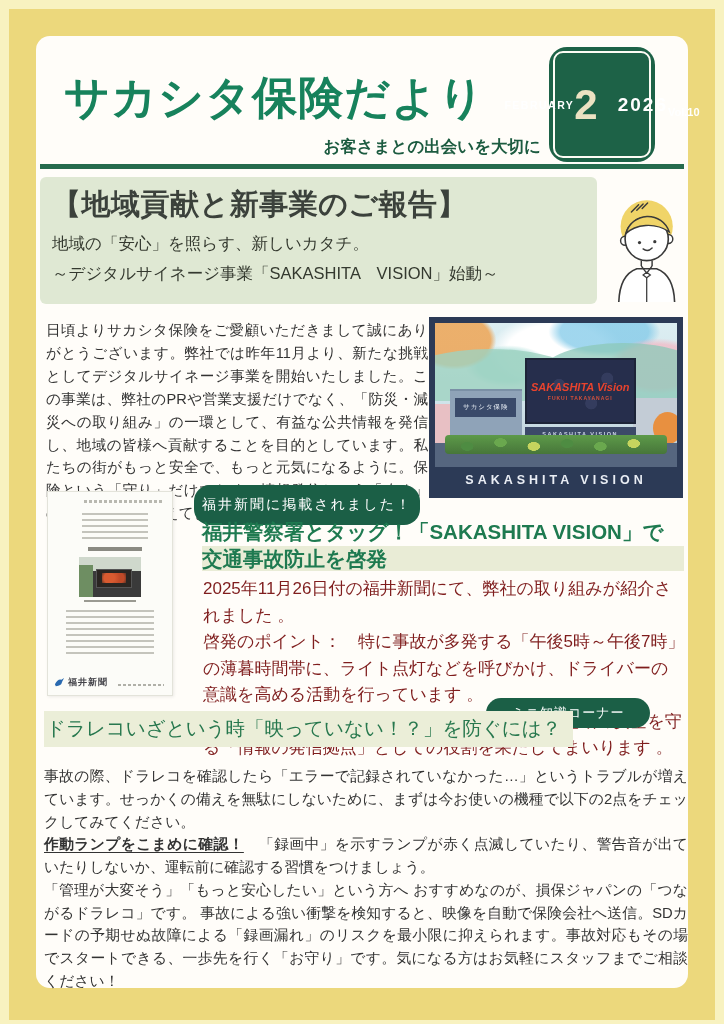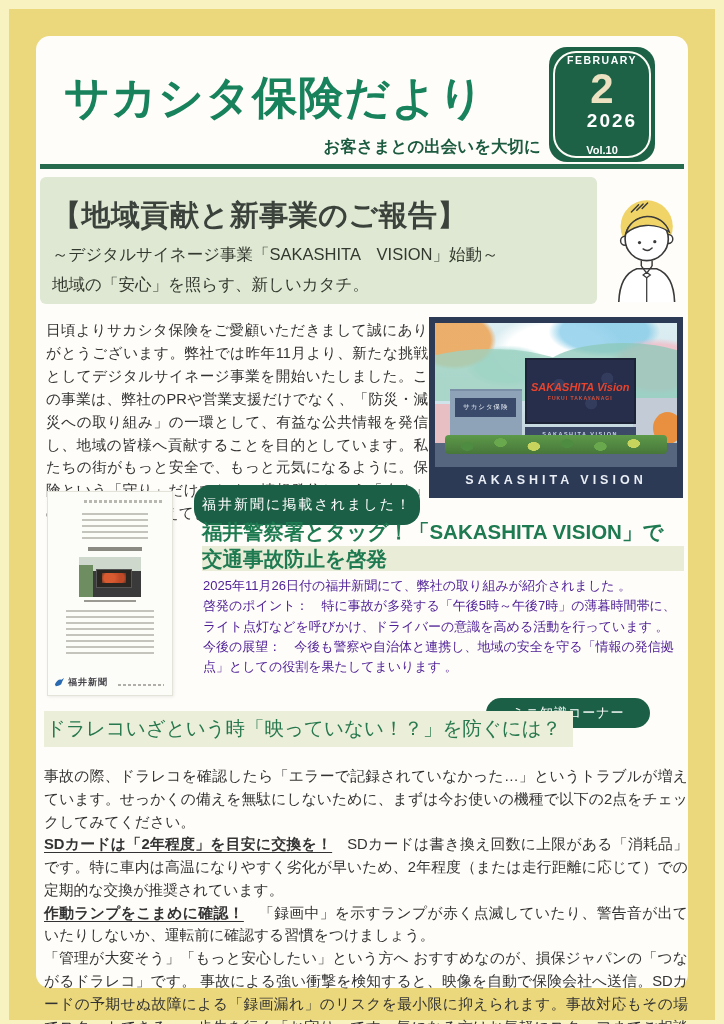--- a/index.html
+++ b/index.html
@@ -9,30 +9,30 @@
   #page{position:absolute;left:36px;top:36px;width:652px;height:952px;background:#fffdf9;border-radius:14px;}
 
   
   .main-title{position:absolute;left:28px;top:32px;width:470px;font-size:45px;font-weight:bold;
     color:#17825c;letter-spacing:1px;white-space:nowrap;}
   .tagline{position:absolute;left:190px;top:100px;width:315px;text-align:right;font-size:16.5px;
     font-weight:bold;color:#1c5b40;}
   .divider{position:absolute;left:4px;top:128px;width:644px;height:5px;background:#266b4e;}
   .cal-badge{position:absolute;left:513px;top:11px;width:106px;height:115px;background:#1d6247;
     border-radius:18px;padding:4px;}
-  .cal-inner{width:100%;height:100%;border:2px solid #fdfcf5;border-radius:23px;
-    display:flex;flex-direction:column;align-items:center;justify-content:center;line-height:1;}
+  .cal-inner{width:100%;height:100%;border:2px solid #fdfcf5;border-radius:10px;
+    display:flex;flex-direction:row;align-items:center;justify-content:center;line-height:1;}
   .cal-month{font-size:10.5px;font-weight:bold;color:#ffffff;letter-spacing:1.5px;margin-top:2px;}
   .cal-num{font-size:42px;font-weight:bold;color:#ece2c2;margin:2px 0 1px 0;}
   .cal-year{font-size:19px;font-weight:bold;color:#ffffff;letter-spacing:2px;margin-left:20px;}
   .cal-vol{font-size:11px;font-weight:bold;color:#ffffff;margin-top:15px;}
 
   
   .banner{position:absolute;left:4px;top:141px;width:557px;height:127px;background:#dfe8d3;
-    border-radius:6px;padding:19px 12px;}
+    border-radius:6px;padding:8px 12px;}
   .banner-title{font-size:29px;font-weight:bold;color:#3b413b;letter-spacing:0.5px;white-space:nowrap;}
   .banner-line{font-size:16.5px;color:#34392f;margin-top:8px;font-weight:500;white-space:nowrap;}
   .mascot{position:absolute;left:563px;top:153px;width:90px;height:118px;}
 
   
   .intro-text{position:absolute;left:10px;top:283px;width:382px;font-size:14.6px;line-height:1.57;
     color:#333;text-align:justify;}
   .photo{position:absolute;left:393px;top:281px;width:254px;height:181px;background:#2c3a56;padding:6px;}
   .photo-inner{position:relative;width:100%;height:144px;overflow:hidden;
     background:
@@ -76,21 +76,21 @@
   .photo-caption span{color:#e9edf4;font-size:12.5px;font-weight:bold;letter-spacing:4px;}
 
   
   .pill{position:absolute;background:#1b5f46;border-radius:16px;color:#fff;display:flex;
     align-items:center;justify-content:center;}
   .pill-news{left:158px;top:449px;width:226px;height:40px;font-size:14px;letter-spacing:2px;}
   .pill-tips{left:450px;top:662px;width:164px;height:30px;font-size:13px;letter-spacing:1px;}
   .news-headline{position:absolute;left:166px;top:483px;width:482px;font-size:20.5px;font-weight:bold;
     color:#1e7a50;line-height:1.22;}
   .news-headline .hl2{display:block;background:#e9ecd6;margin-top:2px;}
-  .news-body{position:absolute;left:167px;top:540px;width:482px;font-size:13px;line-height:1.56;color:#4c1d95;}
+  .news-body{position:absolute;left:167px;top:540px;width:482px;font-size:17px;line-height:1.56;color:#7f1d1d;}
   .news-body div{margin:0;}
 
   
   .clip{position:absolute;left:11px;top:455px;width:126px;height:205px;background:#fcfcf8;
     border:1px solid #e3e3da;box-shadow:1px 1px 3px rgba(0,0,0,.08);padding:6px;}
   .clip-head{height:3px;margin:2px 4px 8px 30px;
     background:repeating-linear-gradient(90deg,#b8b8b0 0 3px,transparent 3px 5px);}
   .fake-text{background:repeating-linear-gradient(#fcfcf8 0 2px,#c4c4bc 2px 4px,#fcfcf8 4px 6px);}
   .clip-block1{height:32px;margin:0 18px 4px 28px;}
   .clip-headline{height:4px;margin:2px 24px 6px 34px;background:#8a8a82;}
@@ -130,22 +130,22 @@
       <div class="cal-inner">
         <span class="cal-month">FEBRUARY</span>
         <span class="cal-num">2</span>
         <span class="cal-year">2026</span>
         <span class="cal-vol">Vol.10</span>
       </div>
     </div>
 
     <div class="banner">
       <div class="banner-title">【地域貢献と新事業のご報告】</div>
+      <div class="banner-line">地域の「安心」を照らす、新しいカタチ。</div>
       <div class="banner-line">～デジタルサイネージ事業「SAKASHITA　VISION」始動～</div>
-      <div class="banner-line">地域の「安心」を照らす、新しいカタチ。</div>
     </div>
     <svg class="mascot" viewBox="0 0 100 120">
       <circle cx="53" cy="36" r="29" fill="#f0d468"></circle>
       <circle cx="29" cy="52" r="5" fill="#fff" stroke="#3a3a3a" stroke-width="1.6"></circle>
       <circle cx="77" cy="50" r="5" fill="#fff" stroke="#3a3a3a" stroke-width="1.6"></circle>
       <circle cx="53" cy="50" r="24" fill="#fff" stroke="#3a3a3a" stroke-width="1.8"></circle>
       <path d="M30 44 A25 25 0 0 1 78 42 Q66 34 52 35 Q38 36 30 44 Z" fill="#f0d468" stroke="#3a3a3a" stroke-width="1.6"></path>
       <path d="M36 20 l8 -8 M42 18 l7 -7 M48 16 l6 -6" stroke="#3a3a3a" stroke-width="1.6" fill="none" stroke-linecap="round"></path>
       <circle cx="45" cy="54" r="1.8" fill="#3a3a3a"></circle>
       <circle cx="62" cy="53" r="1.8" fill="#3a3a3a"></circle>
@@ -214,19 +214,18 @@
     <div class="news-body">
       <div>2025年11月26日付の福井新聞にて、弊社の取り組みが紹介されました 。</div>
       <div>啓発のポイント：　特に事故が多発する「午後5時～午後7時」の薄暮時間帯に、ライト点灯などを呼びかけ、ドライバーの意識を高める活動を行っています 。</div>
       <div>今後の展望：　今後も警察や自治体と連携し、地域の安全を守る「情報の発信拠点」としての役割を果たしてまいります 。</div>
     </div>
 
     <div class="pill pill-tips">ミニ知識コーナー</div>
     <div class="tips-headline">ドラレコいざという時「映っていない！？」を防ぐには？</div>
     <div class="tips-body">
       <div>事故の際、ドラレコを確認したら「エラーで記録されていなかった…」というトラブルが増えています。せっかくの備えを無駄にしないために、まずは今お使いの機種で以下の2点をチェックしてみてください。</div>
-      <div><span class="u">SDカードは「2年程度」を目安に交換を！</span><span>　SDカードは書き換え回数に上限がある「消耗品」です。特に車内は高温になりやすく劣化が早いため、2年程度（または走行距離に応じて）での定期的な交換が推奨されています。</span></div>
       <div><span class="u">作動ランプをこまめに確認！</span><span>　「録画中」を示すランプが赤く点滅していたり、警告音が出ていたりしないか、運転前に確認する習慣をつけましょう。</span></div>
       <div>「管理が大変そう」「もっと安心したい」という方へ おすすめなのが、損保ジャパンの「つながるドラレコ」です。 事故による強い衝撃を検知すると、映像を自動で保険会社へ送信。SDカードの予期せぬ故障による「録画漏れ」のリスクを最小限に抑えられます。事故対応もその場でスタートできる、一歩先を行く「お守り」です。気になる方はお気軽にスタッフまでご相談ください！</div>
     </div>
 
   </div>
 </div>
 
 </body></html>

